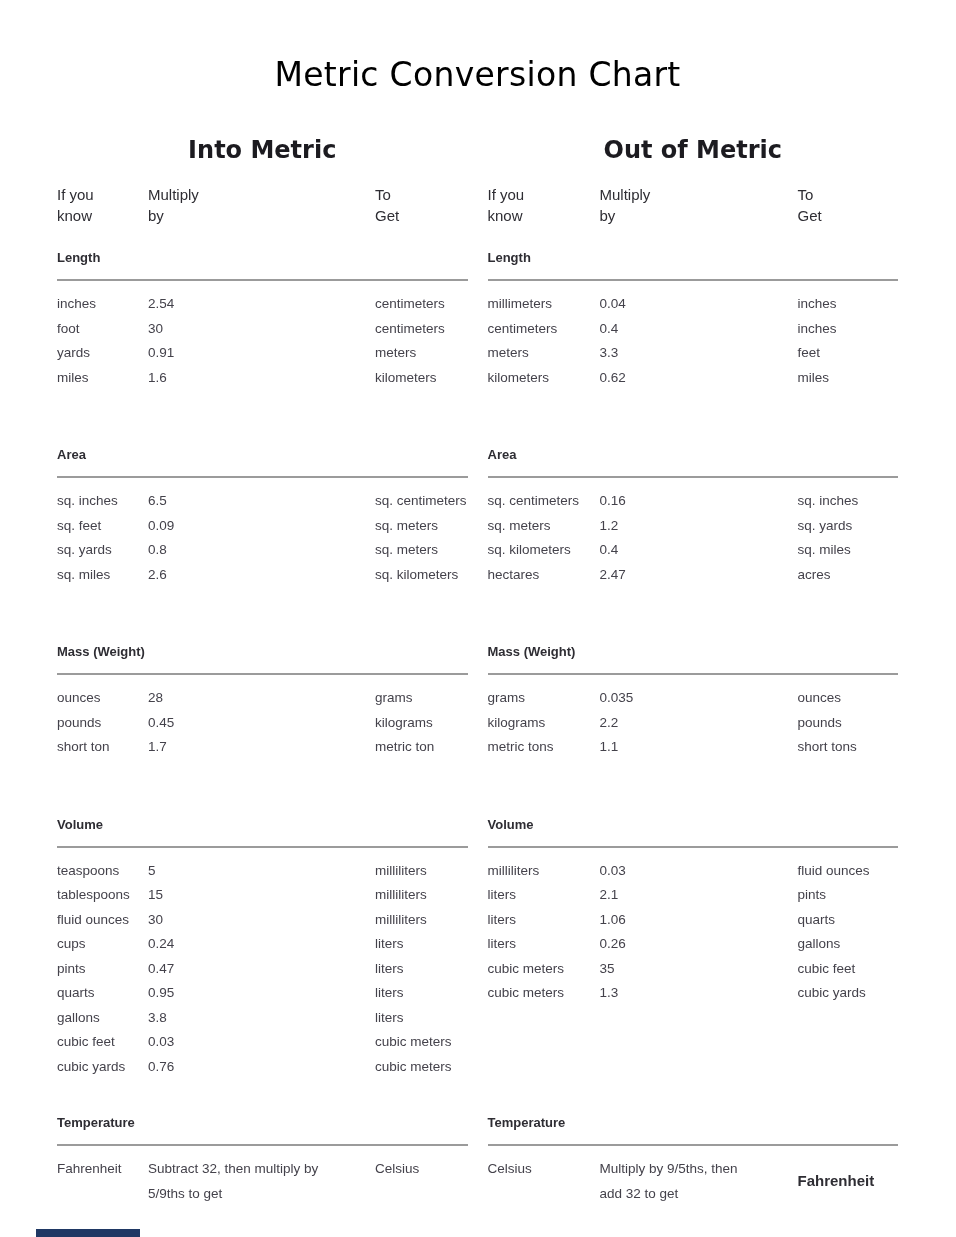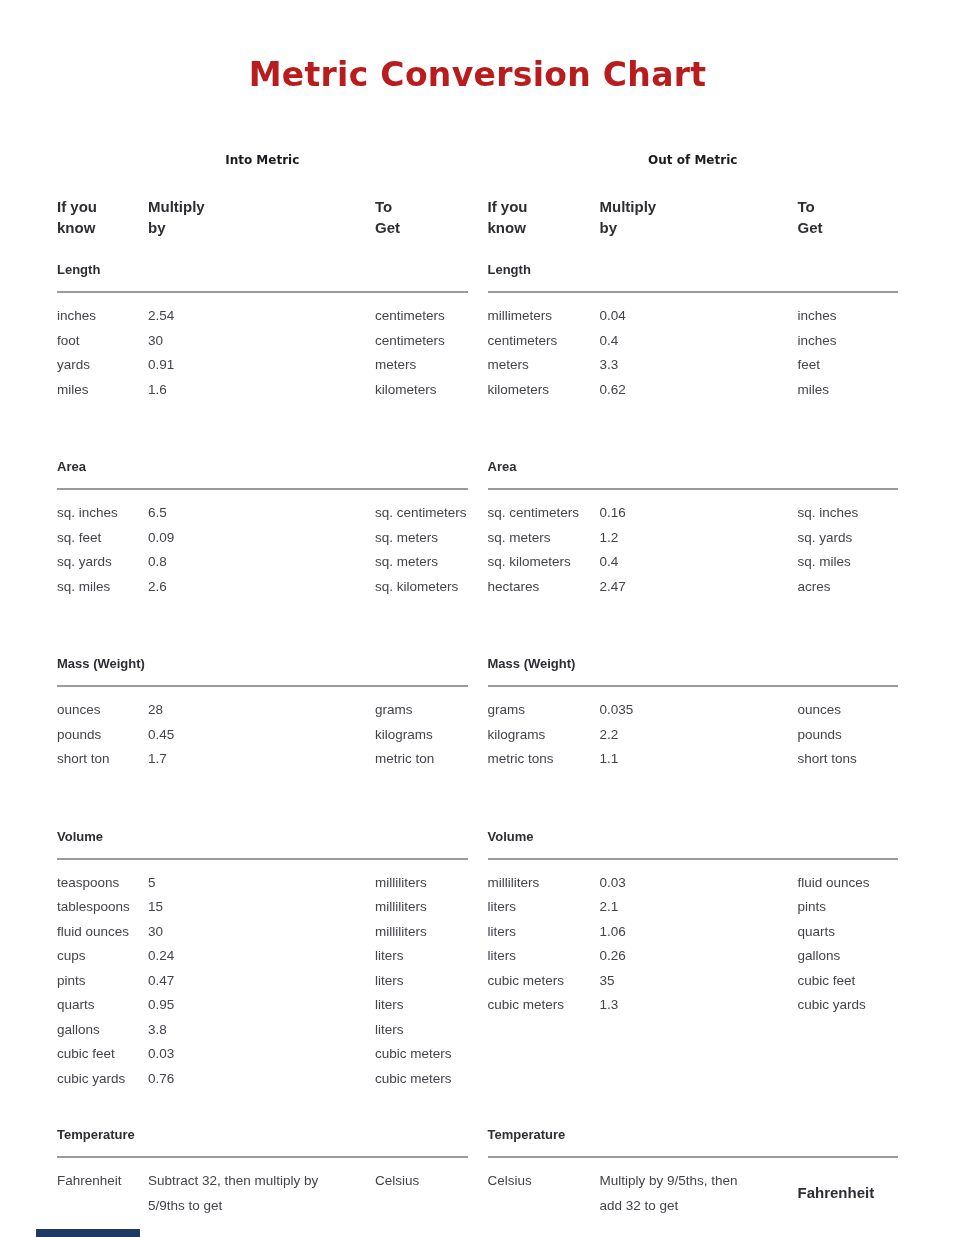--- a/index.html
+++ b/index.html
@@ -12,41 +12,41 @@
     color: #44424b;
     overflow: hidden;
     margin: 0 auto;
   }
   .content { padding: 0 58px 0 57px; }
   .title {
     margin: 0;
     padding-top: 55px;
     text-align: center;
     font-size: 33px;
-    font-weight: 700;
+    font-weight: 400;
     letter-spacing: 0.3px;
-    color: #b91c1c;
+    color: #000000;
     font-family: "DejaVu Sans", "Liberation Sans", sans-serif;
   }
   .halves, .sections-grid {
     display: grid;
     grid-template-columns: 1fr 1fr;
     column-gap: 20px;
   }
   .heading {
-    margin-top: 59px;
+    margin-top: 42px;
     text-align: center;
-    font-size: 12px;
+    font-size: 24px;
     font-weight: 700;
     color: #1c1b20;
     font-family: "DejaVu Sans", "Liberation Sans", sans-serif;
   }
   .colhead {
-    margin-top: 29px;
-    font-weight: 700;
+    margin-top: 20px;
+    font-weight: 400;
     font-size: 15px;
     line-height: 21px;
     color: #2e2d33;
   }
   .colhead > div { white-space: pre-line; }
   .row-grid { display: grid; }
   .half-0.row-grid, .half-0 .row-grid { grid-template-columns: 91px 227px 1fr; }
   .half-1.row-grid, .half-1 .row-grid { grid-template-columns: 112px 198px 1fr; }
   .section-half { padding-bottom: 33px; }
   .section-half.srow-3 { padding-bottom: 12px; }

